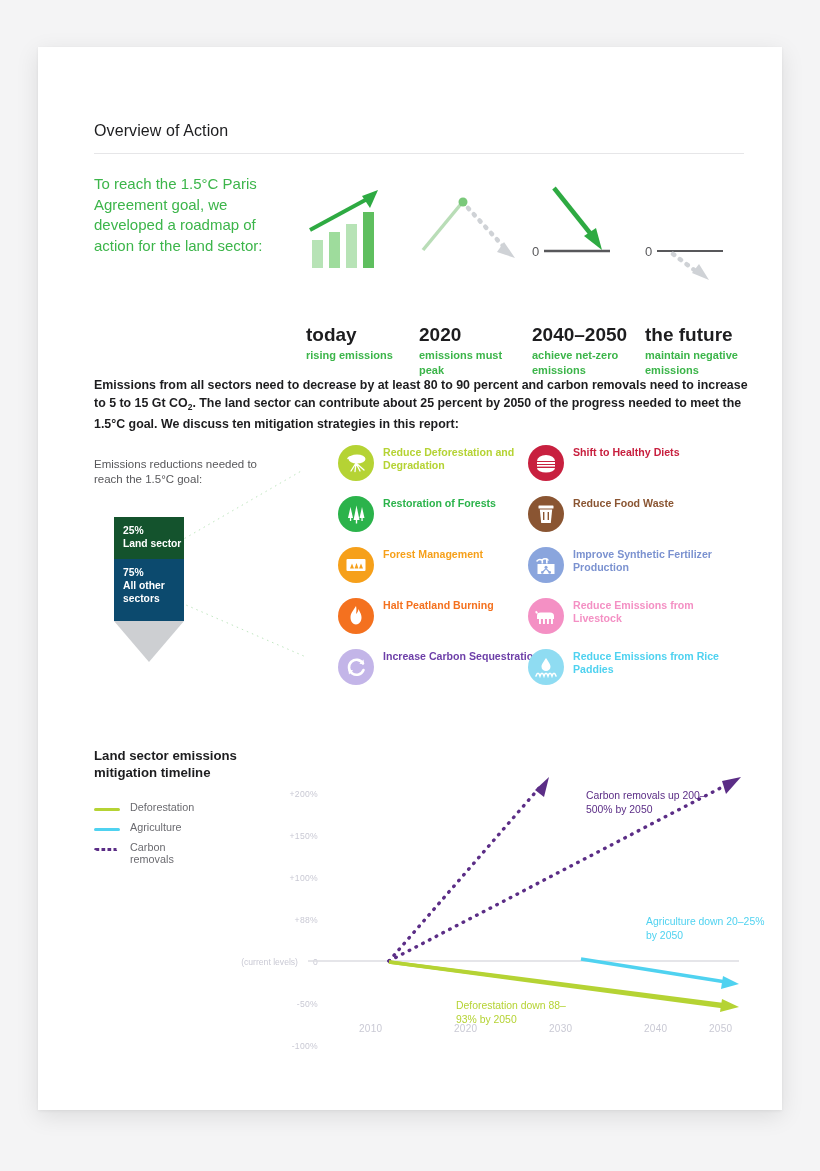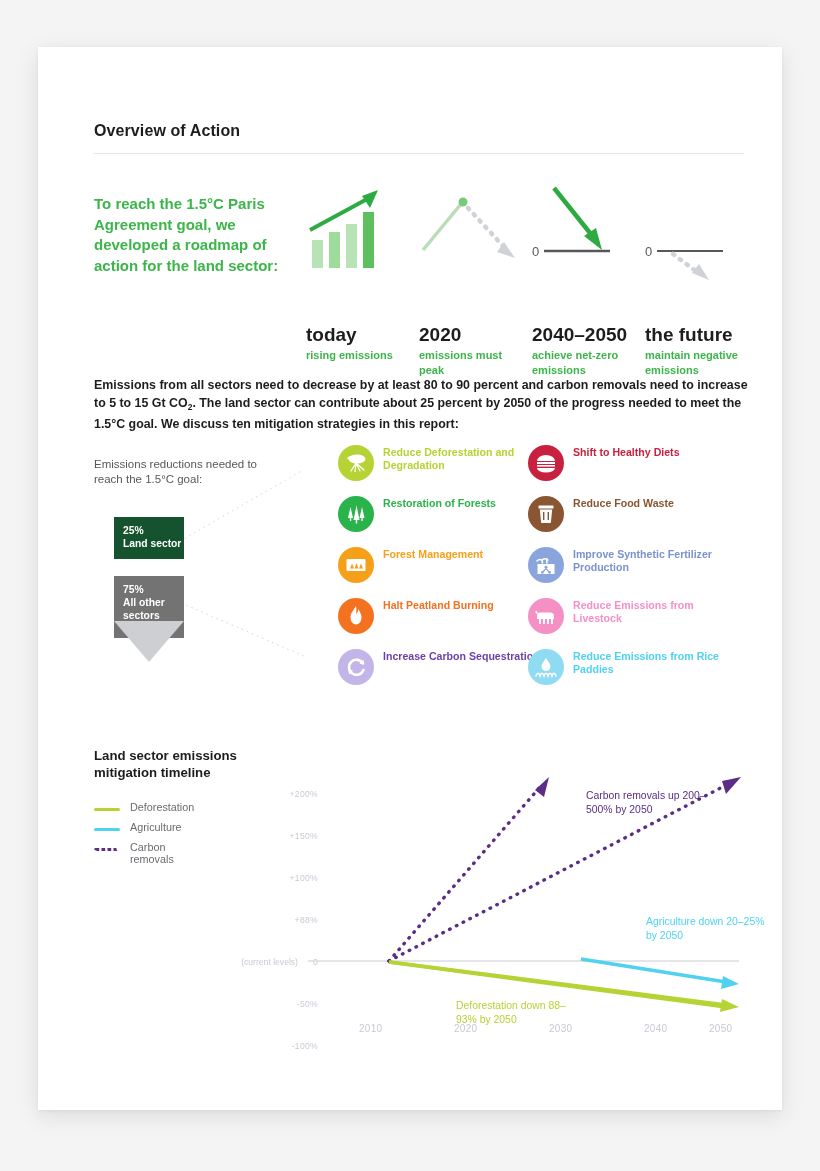--- a/index.html
+++ b/index.html
@@ -12,30 +12,30 @@
   #page{
     position:absolute;left:38px;top:47px;
     width:744px;height:1063px;
     background:#ffffff;
     box-shadow:0 6px 22px rgba(0,0,0,.10), 0 1px 3px rgba(0,0,0,.06);
   }
 
   
   .sec-title{
     position:absolute;left:56px;top:75px;
-    font-size:16px;font-weight:bold;color:#1d1d1f;letter-spacing:.1px;
+    font-size:16px;font-weight:normal;color:#1d1d1f;letter-spacing:.1px;
   }
   .hr{
     position:absolute;left:56px;top:106px;width:650px;height:1px;background:#e6e6e8;
   }
 
   
   .intro{
     position:absolute;left:56px;top:127px;width:185px;
-    font-size:15px;font-weight:bold;line-height:20.5px;color:#3cb54a;margin-top:20px;
+    font-size:15px;font-weight:normal;line-height:20.5px;color:#3cb54a;
   }
 
   
   .stages{position:absolute;left:268px;top:125px;width:440px;height:230px;}
   .stage{position:absolute;top:0;width:110px;}
   .stage .art{position:relative;height:110px;width:108px;}
   .stage .yr{
     position:absolute;top:152px;left:0;
     font-size:19px;font-weight:bold;color:#1d1d1f;white-space:nowrap;
   }
@@ -52,21 +52,21 @@
   .para sub{font-size:8.5px;}
 
   
   .arrowblk{position:absolute;left:56px;top:410px;width:200px;}
   .arrowblk .lbl{
     font-size:11.5px;line-height:15px;color:#58585b;width:170px;
   }
   .arwrap{position:absolute;left:20px;top:60px;width:105px;height:145px;}
   .seg{position:absolute;left:0;width:70px;color:#fff;}
   .seg.green{top:0;height:42px;background:#14532d;}
-  .seg.grey{top:59px;height:62px;background:#737373;}
+  .seg.grey{top:42px;height:62px;background:#0c4a6e;}
   .seg .t{
     position:absolute;left:9px;top:7px;
     font-size:10.3px;font-weight:bold;line-height:13px;
   }
   .arhead{
     position:absolute;left:0;top:104px;width:0;height:0;
     border-left:35px solid transparent;border-right:35px solid transparent;
     border-top:41px solid #cdcfd2;
   }
 

